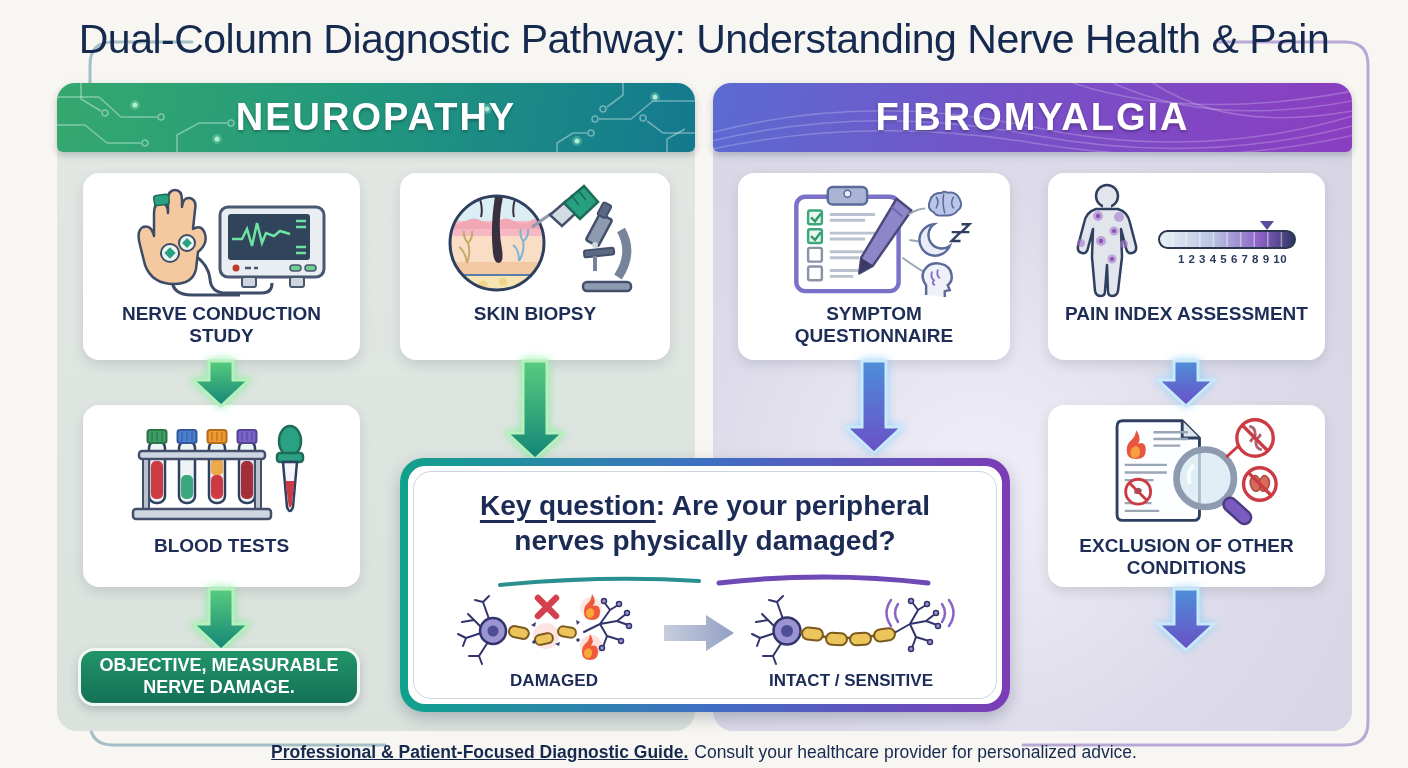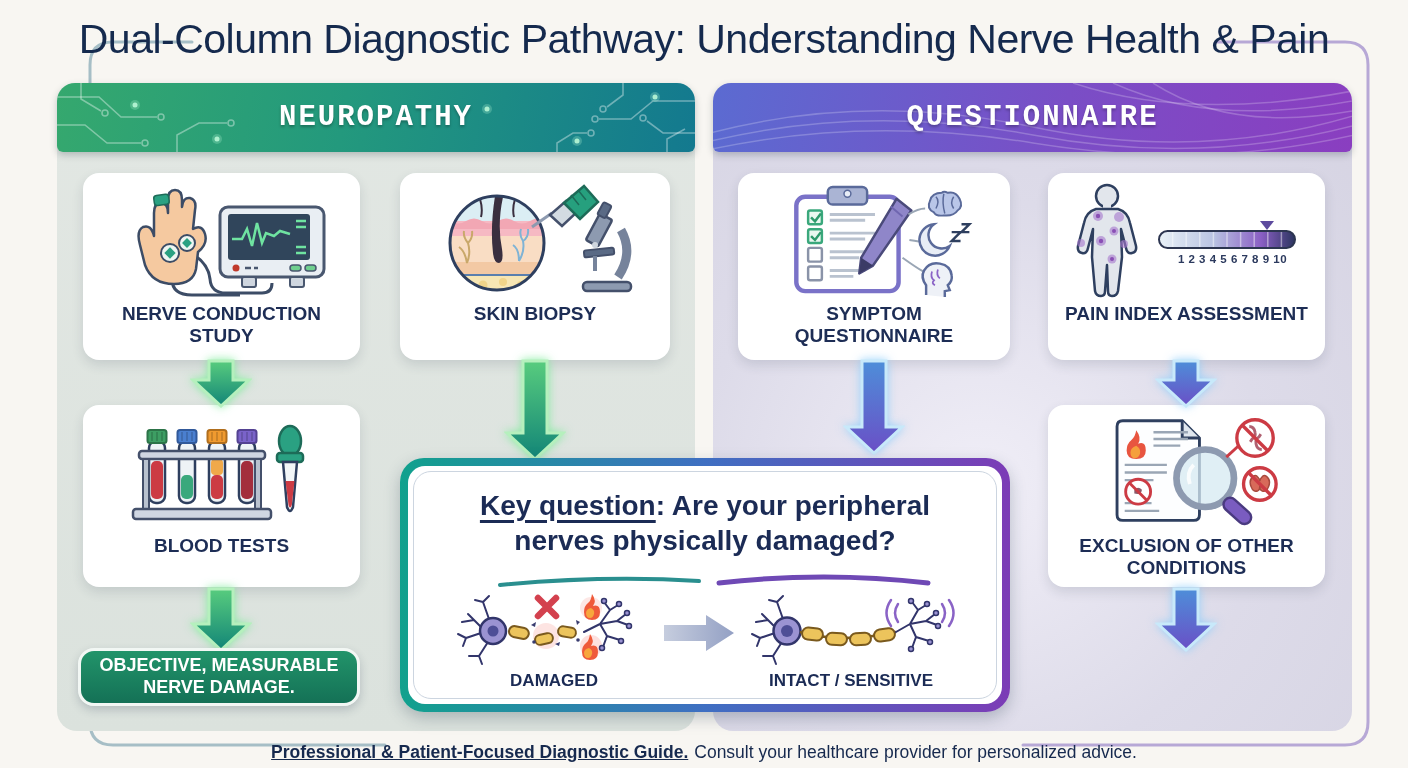--- a/index.html
+++ b/index.html
@@ -13,22 +13,22 @@
   .panel { position:absolute; top:83px; height:648px; border-radius:20px; }
   .panel-left  { left:57px;  width:638px; background:linear-gradient(180deg,#e2e7e3,#dbe2dd); }
   .panel-right { left:713px; width:639px; background:radial-gradient(circle at 42% 62%, #f0eef7 0%, #dddbe9 52%, #d5d3e2 100%); }
 
   .hdr { position:absolute; top:0; left:0; right:0; height:69px; border-radius:18px 18px 6px 6px;
          display:flex; align-items:center; justify-content:center; overflow:hidden;
          box-shadow:0 3px 7px rgba(30,50,60,.25); }
   .hdr-green  { background:linear-gradient(100deg,#35a86e 0%,#23997d 45%,#13798f 100%); }
   .hdr-purple { background:linear-gradient(100deg,#5b6bd1 0%,#7a4ec6 55%,#8a3ec0 100%); }
   .hdr-bg { position:absolute; inset:0; width:100%; height:100%; }
-  .hdr-text { position:relative; color:#fff; font-size:29px; font-weight:bold; letter-spacing:2px;
-              text-shadow:0 2px 3px rgba(0,0,0,.28);font-family:Liberation Mono, monospace; }
+  .hdr-text { position:relative; color:#fff; font-size:38px; font-weight:bold; letter-spacing:2px;
+              text-shadow:0 2px 3px rgba(0,0,0,.28); }
 
   .card { position:absolute; background:#fff; border-radius:16px; box-shadow:0 5px 12px rgba(40,60,80,.14);
           display:flex; flex-direction:column; align-items:center; padding-top:8px; box-sizing:border-box; }
   .card-icon { height:118px; display:flex; align-items:center; justify-content:center; position:relative; }
   .card-label { font-weight:bold; color:#1d2d55; font-size:19px; text-align:center; line-height:1.18; margin-top:4px; padding:0 10px; }
 
   .arrow { position:absolute; }
   .arrow-green polygon { fill:url(#gGreenArrow); stroke:#b5f0bd; stroke-width:3; }
   .arrow-green { filter:drop-shadow(0 0 5px rgba(120,235,150,.85)); }
   .arrow-blue polygon { fill:url(#gBlueArrow); stroke:#c8e9fa; stroke-width:3; }
@@ -146,21 +146,21 @@
       <svg class="hdr-bg" viewBox="0 0 639 69" preserveAspectRatio="none">
         <g stroke="rgba(255,255,255,0.22)" stroke-width="1.5" fill="none">
           <path d="M-10,52 Q150,8 320,44 T650,30"></path>
           <path d="M-10,60 Q150,20 320,52 T650,40"></path>
           <path d="M-10,68 Q150,32 320,60 T650,50"></path>
           <path d="M360,0 Q480,40 650,6"></path>
           <path d="M400,0 Q500,46 650,16"></path>
           <path d="M440,0 Q520,52 650,26"></path>
         </g>
       </svg>
-      <div class="hdr-text">QUESTIONNAIRE</div>
+      <div class="hdr-text">FIBROMYALGIA</div>
     </div>
   </div>
 
   <div class="card" style="left:83px;top:173px;width:277px;height:187px">
     <div class="card-icon">
       <svg width="220" height="115" viewBox="0 0 220 115">
         <path d="M75,68 Q96,78 98,96 Q99,110 114,110 L150,110 Q160,110 160,100" fill="none" stroke="#3c4c66" stroke-width="3"></path>
         <path d="M60,96 Q60,112 80,112 L128,112" fill="none" stroke="#3c4c66" stroke-width="3"></path>
         <path d="M28,62 Q24,48 31,44 Q39,41 42,53 L42,30 Q42,20 49,20 Q56,20 56,30 L56,17 Q56,7 63,7 Q70,7 70,17 L70,24 Q71,14 78,15 Q85,17 83,27 L81,46 Q90,41 93,51 Q96,61 86,69 L84,86 Q81,101 62,101 Q40,101 33,82 Z" fill="#f5c9a0" stroke="#3c4c66" stroke-width="2.5" stroke-linejoin="round"></path>
         <rect x="42" y="12" width="15" height="10" rx="3" fill="#2aa182" stroke="#1d6b58" stroke-width="1.5" transform="rotate(-8 49 17)"></rect>

